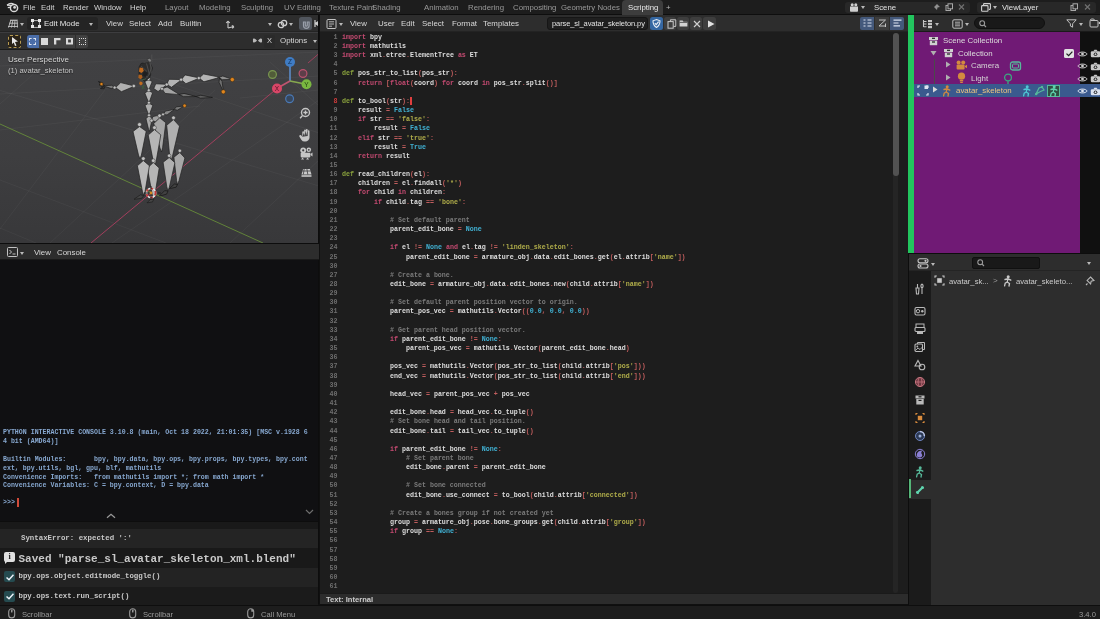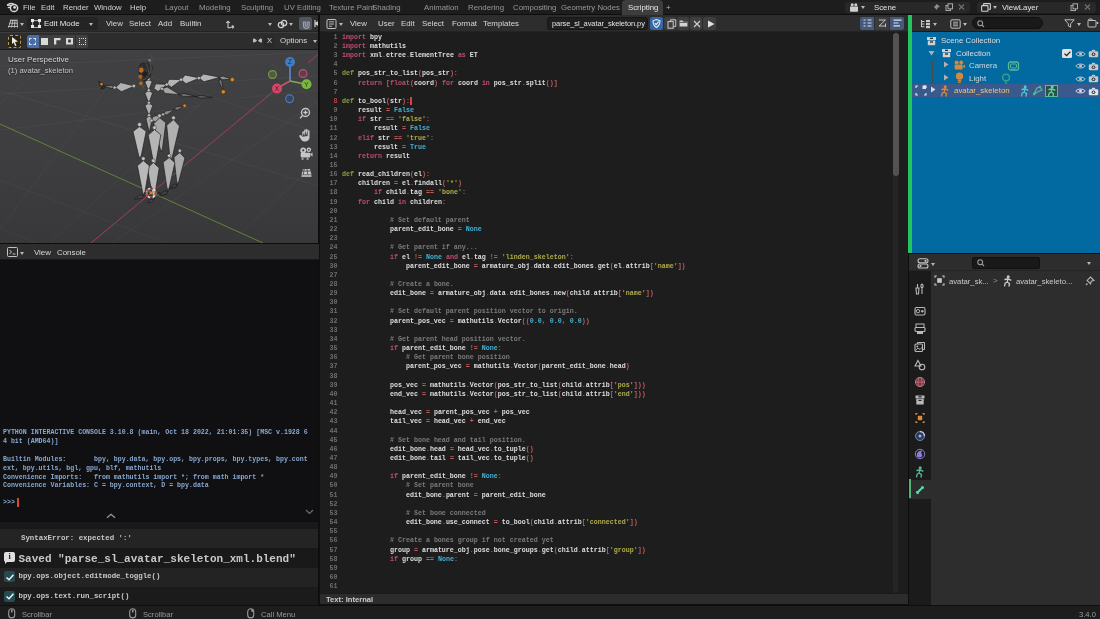--- a/index.html
+++ b/index.html
@@ -440,69 +440,66 @@
       <div style="height:9.16px;line-height:9.16px;white-space:pre"><span style="color:#8aa23d">def</span> to_bool<span style="color:#c05d5d">(</span>str<span style="color:#c05d5d">):</span></div>
       <div style="height:9.16px;line-height:9.16px;white-space:pre">    result <span style="color:#c05d5d">=</span> <span style="color:#41b1d3">False</span></div>
       <div style="height:9.16px;line-height:9.16px;white-space:pre">    <span style="color:#c44a71">if</span> str <span style="color:#c05d5d">==</span> <span style="color:#b0ad4a">'false'</span><span style="color:#c05d5d">:</span></div>
       <div style="height:9.16px;line-height:9.16px;white-space:pre">        result <span style="color:#c05d5d">=</span> <span style="color:#41b1d3">False</span></div>
       <div style="height:9.16px;line-height:9.16px;white-space:pre">    <span style="color:#c44a71">elif</span> str <span style="color:#c05d5d">==</span> <span style="color:#b0ad4a">'true'</span><span style="color:#c05d5d">:</span></div>
       <div style="height:9.16px;line-height:9.16px;white-space:pre">        result <span style="color:#c05d5d">=</span> <span style="color:#41b1d3">True</span></div>
       <div style="height:9.16px;line-height:9.16px;white-space:pre">    <span style="color:#c44a71">return</span> result</div>
       <div style="height:9.16px;line-height:9.16px;white-space:pre">&nbsp;</div>
       <div style="height:9.16px;line-height:9.16px;white-space:pre"><span style="color:#8aa23d">def</span> read_children<span style="color:#c05d5d">(</span>el<span style="color:#c05d5d">):</span></div>
       <div style="height:9.16px;line-height:9.16px;white-space:pre">    children <span style="color:#c05d5d">=</span> el<span style="color:#c05d5d">.</span>findall<span style="color:#c05d5d">(</span><span style="color:#b0ad4a">'*'</span><span style="color:#c05d5d">)</span></div>
+      <div style="height:9.16px;line-height:9.16px;white-space:pre">    <span style="color:#c44a71">for</span> child <span style="color:#c44a71">in</span> children<span style="color:#c05d5d">:</span></div>
       <div style="height:9.16px;line-height:9.16px;white-space:pre">        <span style="color:#c44a71">if</span> child<span style="color:#c05d5d">.</span>tag <span style="color:#c05d5d">==</span> <span style="color:#b0ad4a">'bone'</span><span style="color:#c05d5d">:</span></div>
-      <div style="height:9.16px;line-height:9.16px;white-space:pre">    <span style="color:#c44a71">for</span> child <span style="color:#c44a71">in</span> children<span style="color:#c05d5d">:</span></div>
       <div style="height:9.16px;line-height:9.16px;white-space:pre">&nbsp;</div>
       <div style="height:9.16px;line-height:9.16px;white-space:pre">            <span style="color:#7b7b7b"># Set default parent</span></div>
       <div style="height:9.16px;line-height:9.16px;white-space:pre">            parent_edit_bone <span style="color:#c05d5d">=</span> <span style="color:#41b1d3">None</span></div>
       <div style="height:9.16px;line-height:9.16px;white-space:pre">&nbsp;</div>
-      <div style="height:9.16px;line-height:9.16px;white-space:pre">            <span style="color:#7b7b7b"># Get parent if any...</span></div>
       <div style="height:9.16px;line-height:9.16px;white-space:pre">            <span style="color:#c44a71">if</span> el <span style="color:#c05d5d">!=</span> <span style="color:#41b1d3">None</span> <span style="color:#c44a71">and</span> el<span style="color:#c05d5d">.</span>tag <span style="color:#c05d5d">!=</span> <span style="color:#b0ad4a">'linden_skeleton'</span><span style="color:#c05d5d">:</span></div>
       <div style="height:9.16px;line-height:9.16px;white-space:pre">                parent_edit_bone <span style="color:#c05d5d">=</span> armature_obj<span style="color:#c05d5d">.</span>data<span style="color:#c05d5d">.</span>edit_bones<span style="color:#c05d5d">.</span>get<span style="color:#c05d5d">(</span>el<span style="color:#c05d5d">.</span>attrib<span style="color:#c05d5d">[</span><span style="color:#b0ad4a">'name'</span><span style="color:#c05d5d">])</span></div>
       <div style="height:9.16px;line-height:9.16px;white-space:pre">&nbsp;</div>
       <div style="height:9.16px;line-height:9.16px;white-space:pre">            <span style="color:#7b7b7b"># Create a bone.</span></div>
       <div style="height:9.16px;line-height:9.16px;white-space:pre">            edit_bone <span style="color:#c05d5d">=</span> armature_obj<span style="color:#c05d5d">.</span>data<span style="color:#c05d5d">.</span>edit_bones<span style="color:#c05d5d">.</span>new<span style="color:#c05d5d">(</span>child<span style="color:#c05d5d">.</span>attrib<span style="color:#c05d5d">[</span><span style="color:#b0ad4a">'name'</span><span style="color:#c05d5d">])</span></div>
       <div style="height:9.16px;line-height:9.16px;white-space:pre">&nbsp;</div>
       <div style="height:9.16px;line-height:9.16px;white-space:pre">            <span style="color:#7b7b7b"># Set default parent position vector to origin.</span></div>
       <div style="height:9.16px;line-height:9.16px;white-space:pre">            parent_pos_vec <span style="color:#c05d5d">=</span> mathutils<span style="color:#c05d5d">.</span>Vector<span style="color:#c05d5d">((</span><span style="color:#41b1d3">0.0</span><span style="color:#c05d5d">,</span> <span style="color:#41b1d3">0.0</span><span style="color:#c05d5d">,</span> <span style="color:#41b1d3">0.0</span><span style="color:#c05d5d">))</span></div>
       <div style="height:9.16px;line-height:9.16px;white-space:pre">&nbsp;</div>
       <div style="height:9.16px;line-height:9.16px;white-space:pre">            <span style="color:#7b7b7b"># Get parent head position vector.</span></div>
       <div style="height:9.16px;line-height:9.16px;white-space:pre">            <span style="color:#c44a71">if</span> parent_edit_bone <span style="color:#c05d5d">!=</span> <span style="color:#41b1d3">None</span><span style="color:#c05d5d">:</span></div>
-      <div style="height:9.16px;line-height:9.16px;white-space:pre">                <span style="color:#7b7b7b"># Get parent bone position</span></div>
       <div style="height:9.16px;line-height:9.16px;white-space:pre">                parent_pos_vec <span style="color:#c05d5d">=</span> mathutils<span style="color:#c05d5d">.</span>Vector<span style="color:#c05d5d">(</span>parent_edit_bone<span style="color:#c05d5d">.</span>head<span style="color:#c05d5d">)</span></div>
       <div style="height:9.16px;line-height:9.16px;white-space:pre">&nbsp;</div>
       <div style="height:9.16px;line-height:9.16px;white-space:pre">            pos_vec <span style="color:#c05d5d">=</span> mathutils<span style="color:#c05d5d">.</span>Vector<span style="color:#c05d5d">(</span>pos_str_to_list<span style="color:#c05d5d">(</span>child<span style="color:#c05d5d">.</span>attrib<span style="color:#c05d5d">[</span><span style="color:#b0ad4a">'pos'</span><span style="color:#c05d5d">]))</span></div>
       <div style="height:9.16px;line-height:9.16px;white-space:pre">            end_vec <span style="color:#c05d5d">=</span> mathutils<span style="color:#c05d5d">.</span>Vector<span style="color:#c05d5d">(</span>pos_str_to_list<span style="color:#c05d5d">(</span>child<span style="color:#c05d5d">.</span>attrib<span style="color:#c05d5d">[</span><span style="color:#b0ad4a">'end'</span><span style="color:#c05d5d">]))</span></div>
       <div style="height:9.16px;line-height:9.16px;white-space:pre">&nbsp;</div>
       <div style="height:9.16px;line-height:9.16px;white-space:pre">            head_vec <span style="color:#c05d5d">=</span> parent_pos_vec <span style="color:#c05d5d">+</span> pos_vec</div>
-      <div style="height:9.16px;line-height:9.16px;white-space:pre">            tail_vec <span style="color:#c05d5d">=</span> head_vec <span style="color:#c05d5d">+</span> end_vec</div>
-      <div style="height:9.16px;line-height:9.16px;white-space:pre">&nbsp;</div>
+      <div style="height:9.16px;line-height:9.16px;white-space:pre">&nbsp;</div>
+      <div style="height:9.16px;line-height:9.16px;white-space:pre">            edit_bone<span style="color:#c05d5d">.</span>head <span style="color:#c05d5d">=</span> head_vec<span style="color:#c05d5d">.</span>to_tuple<span style="color:#c05d5d">()</span></div>
       <div style="height:9.16px;line-height:9.16px;white-space:pre">            <span style="color:#7b7b7b"># Set bone head and tail position.</span></div>
-      <div style="height:9.16px;line-height:9.16px;white-space:pre">            edit_bone<span style="color:#c05d5d">.</span>head <span style="color:#c05d5d">=</span> head_vec<span style="color:#c05d5d">.</span>to_tuple<span style="color:#c05d5d">()</span></div>
       <div style="height:9.16px;line-height:9.16px;white-space:pre">            edit_bone<span style="color:#c05d5d">.</span>tail <span style="color:#c05d5d">=</span> tail_vec<span style="color:#c05d5d">.</span>to_tuple<span style="color:#c05d5d">()</span></div>
       <div style="height:9.16px;line-height:9.16px;white-space:pre">&nbsp;</div>
       <div style="height:9.16px;line-height:9.16px;white-space:pre">            <span style="color:#c44a71">if</span> parent_edit_bone <span style="color:#c05d5d">!=</span> <span style="color:#41b1d3">None</span><span style="color:#c05d5d">:</span></div>
       <div style="height:9.16px;line-height:9.16px;white-space:pre">                <span style="color:#7b7b7b"># Set parent bone</span></div>
       <div style="height:9.16px;line-height:9.16px;white-space:pre">                edit_bone<span style="color:#c05d5d">.</span>parent <span style="color:#c05d5d">=</span> parent_edit_bone</div>
       <div style="height:9.16px;line-height:9.16px;white-space:pre">&nbsp;</div>
       <div style="height:9.16px;line-height:9.16px;white-space:pre">                <span style="color:#7b7b7b"># Set bone connected</span></div>
       <div style="height:9.16px;line-height:9.16px;white-space:pre">                edit_bone<span style="color:#c05d5d">.</span>use_connect <span style="color:#c05d5d">=</span> to_bool<span style="color:#c05d5d">(</span>child<span style="color:#c05d5d">.</span>attrib<span style="color:#c05d5d">[</span><span style="color:#b0ad4a">'connected'</span><span style="color:#c05d5d">])</span></div>
       <div style="height:9.16px;line-height:9.16px;white-space:pre">&nbsp;</div>
       <div style="height:9.16px;line-height:9.16px;white-space:pre">            <span style="color:#7b7b7b"># Create a bones group if not created yet</span></div>
       <div style="height:9.16px;line-height:9.16px;white-space:pre">            group <span style="color:#c05d5d">=</span> armature_obj<span style="color:#c05d5d">.</span>pose<span style="color:#c05d5d">.</span>bone_groups<span style="color:#c05d5d">.</span>get<span style="color:#c05d5d">(</span>child<span style="color:#c05d5d">.</span>attrib<span style="color:#c05d5d">[</span><span style="color:#b0ad4a">'group'</span><span style="color:#c05d5d">])</span></div>
       <div style="height:9.16px;line-height:9.16px;white-space:pre">            <span style="color:#c44a71">if</span> group <span style="color:#c05d5d">==</span> <span style="color:#41b1d3">None</span><span style="color:#c05d5d">:</span></div>
     </div>
     <div class="abs" style="left:90.0px;top:81.92px;width:1.6px;height:8.5px;background:#e03f3f"></div>
     <div class="abs" style="left:573px;top:17.5px;width:5px;height:560px;background:#252525;border-radius:2.5px"></div>
     <div class="abs" style="left:572.5px;top:17.5px;width:6px;height:143px;background:#525252;border-radius:3px"></div>
     <div class="abs" style="left:0;top:577.5px;width:588px;height:11.5px;background:#2c2c2c;border-top:1px solid #1a1a1a"></div>
     <div class="abs" style="left:6px;top:579.5px;font-size:7.6px;color:#cccccc;font-weight:bold">Text: Internal</div>
   </div>
-<div class="abs" style="left:908px;top:15px;width:192px;height:238px;background:#0369a1;border-left:4px solid #22c55e">
+<div class="abs" style="left:908px;top:15px;width:172px;height:238px;background:#701a75;border-left:6px solid #22c55e">
     <div class="abs" style="left:0;top:0;width:192px;height:16.5px;background:#2d2d2d;border-bottom:1px solid #1a1a1a"></div>
     <svg class="abs" style="left:8px;top:3.5px" width="11" height="10" viewBox="0 0 11 10">
 <path d="M1.5 1 v7 M1.5 2.5 h3 M1.5 5 h3 M1.5 7.8 h3" stroke="#c5c5c5" stroke-width="1.1" fill="none"></path>
 <rect x="6" y="1" width="4" height="2.2" fill="#c5c5c5"></rect>
       <rect x="6" y="4" width="4" height="2.2" fill="#c5c5c5"></rect>
       <rect x="6" y="7" width="4" height="2.2" fill="#c5c5c5"></rect>
 </svg>
     <span class="caret abs" style="left:21px;top:8px"></span>
     <svg class="abs" style="left:38px;top:3.5px" width="11" height="10" viewBox="0 0 11 10">
 <rect x="0.8" y="0.8" width="9.4" height="8.4" rx="1.2" fill="none" stroke="#c0c0c0" stroke-width="1"></rect>

